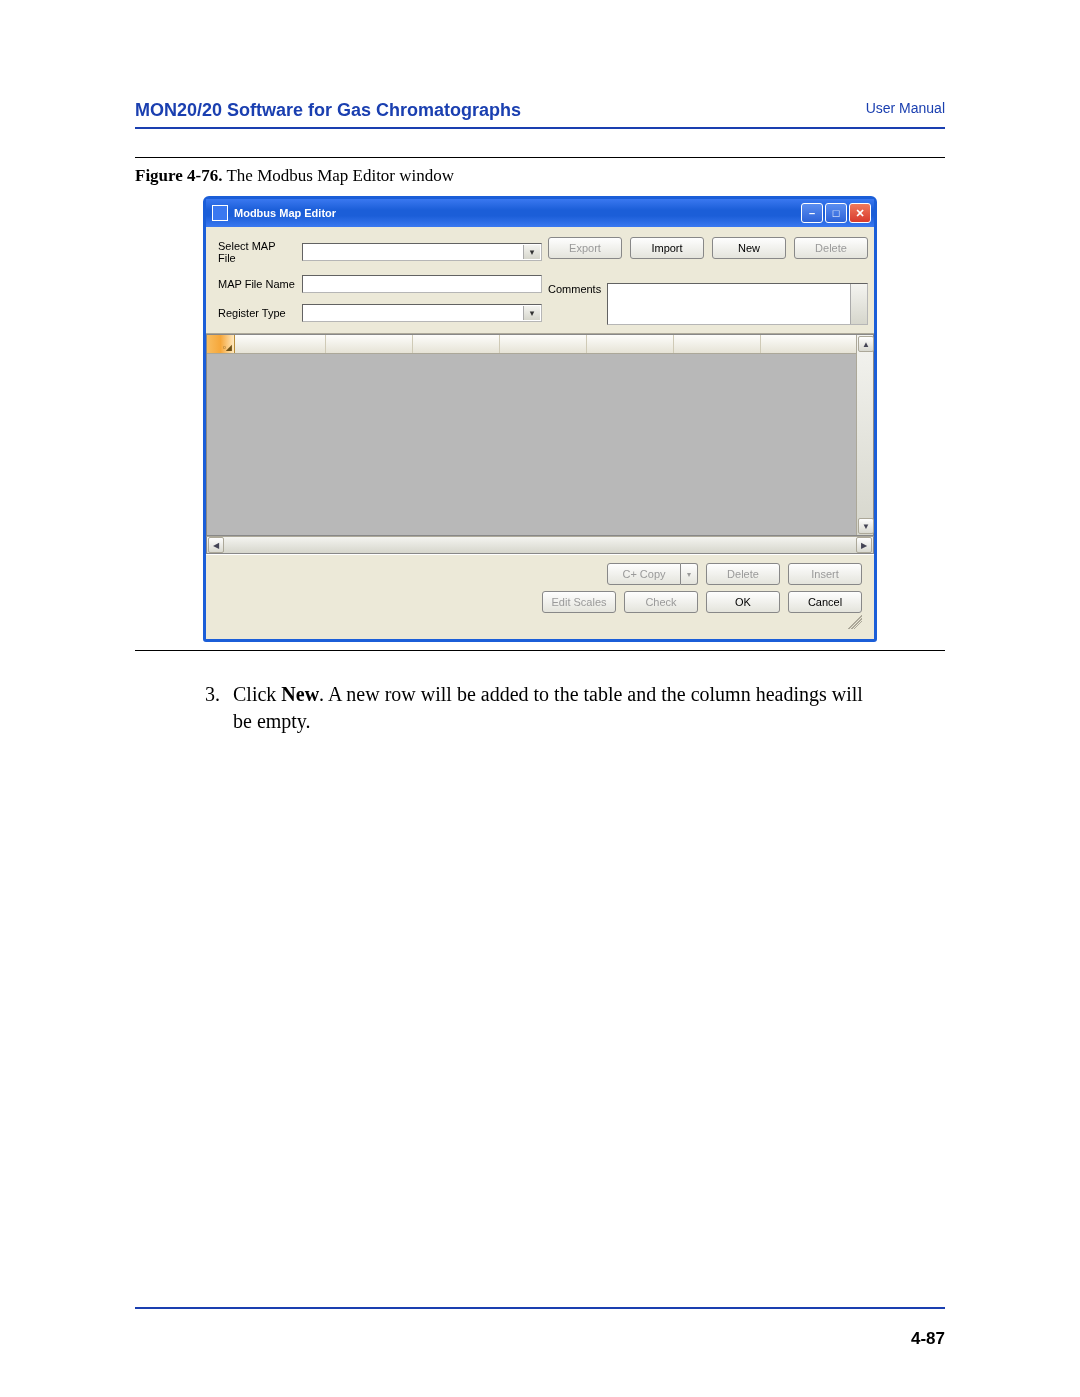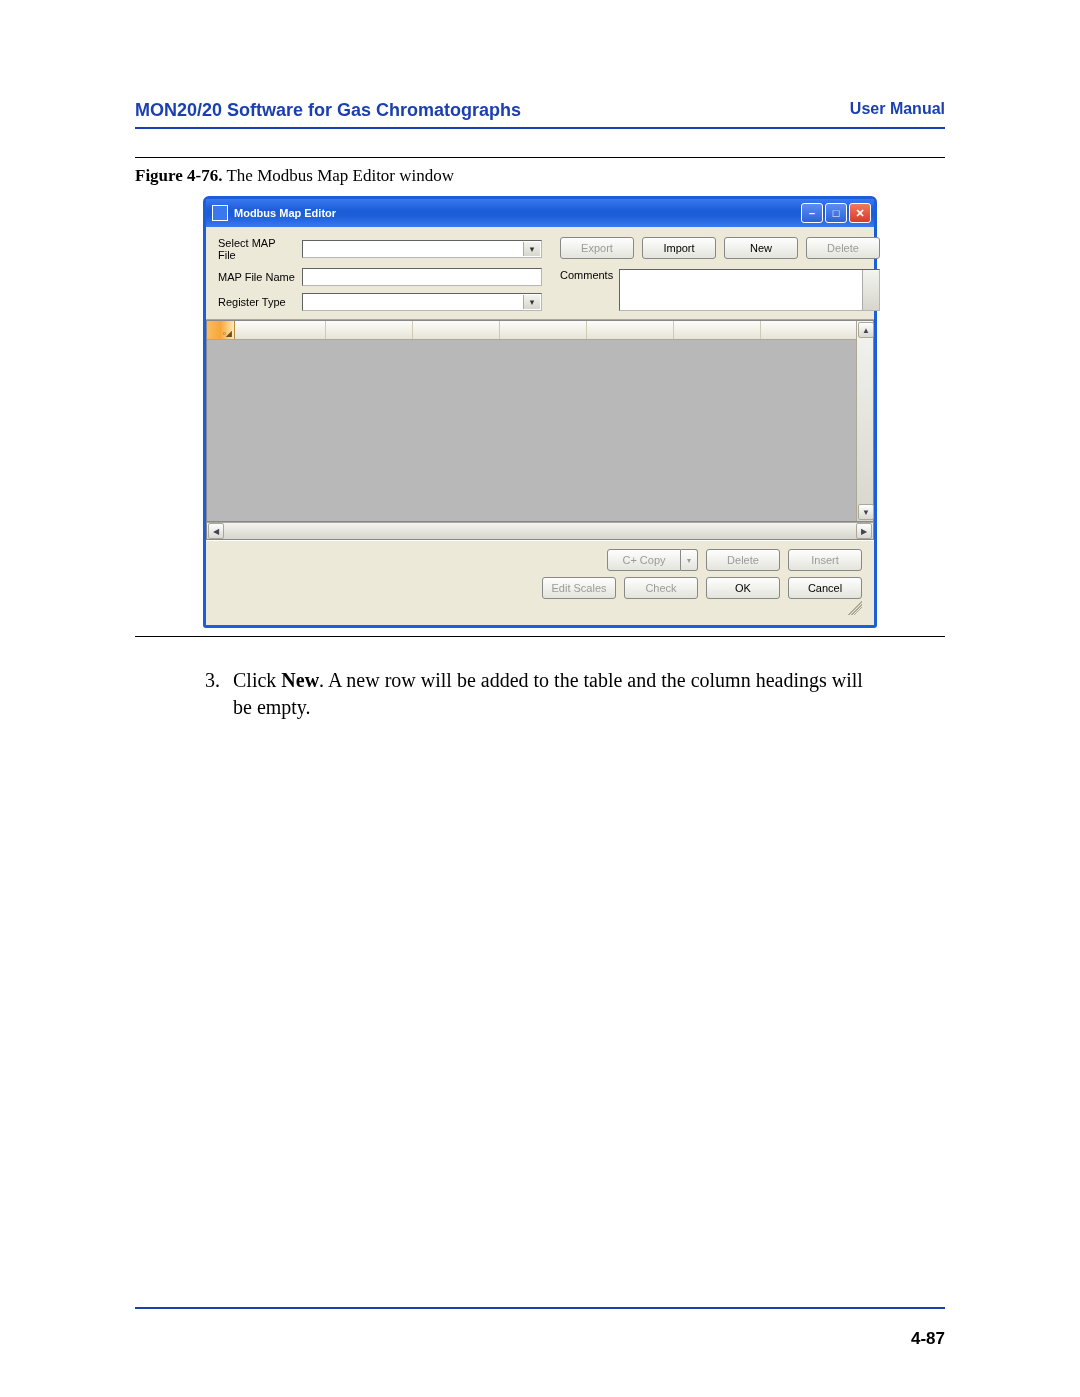--- a/index.html
+++ b/index.html
@@ -23,22 +23,22 @@
     justify-content: space-between;
     font-family: "Segoe UI", Tahoma, Verdana, sans-serif;
   }
   .hdr-title-left {
     color: #1a3fb0;
     font-weight: bold;
     font-size: 18px;
   }
   .hdr-title-right {
     color: #1a3fb0;
-    font-weight: bold;
-    font-size: 16px;
+    font-weight: normal;
+    font-size: 14px;
     margin-left: 34px;
   }
   .hdr-sub-left, .hdr-sub-right {
     color: #333;
     font-size: 15px;
     font-family: "Segoe UI", Tahoma, Verdana, sans-serif;
   }
   .hdr-rule {
     border: none;
     border-top: 2px solid #1a3fb0;
@@ -85,21 +85,21 @@
     width:20px; height:18px; border:1px solid #fff; border-radius:3px;
     display:flex; align-items:center; justify-content:center;
     font-weight:bold; font-size:11px; color:#fff;
   }
   .xp-min, .xp-max { background: linear-gradient(#5b8ef0,#2d63d8);}
   .xp-close { background: linear-gradient(#f07a5b,#d83a2d);}
   .xp-body-top {
     background:#ece9d8;
     padding:10px 12px 8px 12px;
     display:flex;
-    gap:18px;
+    gap:6px;
   }
   .form-col-left {
     display:grid;
     grid-template-columns: 78px 1fr;
     row-gap:6px;
     column-gap:6px;
     align-items:center;
   }
   .xp-label { text-align:left; color:#000;}
   .xp-combo, .xp-text {
@@ -107,21 +107,21 @@
     display:flex; align-items:center; padding:0 2px;
   }
   .xp-combo { width:240px; position:relative;}
   .xp-combo::after{
     content:"▾"; position:absolute; right:1px; top:1px; width:16px; height:14px;
     background: linear-gradient(#f4f4f0,#d6d6cc); border-left:1px solid #aaa;
     display:flex; align-items:center; justify-content:center; font-size:9px; color:#333;
   }
   .xp-text { width:240px;}
   .form-col-right { flex:1;}
-  .btn-row { display:flex; gap:8px; justify-content:center; margin-bottom:10px;}
+  .btn-row { display:flex; gap:8px; justify-content:center; margin-bottom:24px;}
   .xp-btn {
     min-width:56px; height:20px; padding:0 8px;
     border:1px solid #888; background:linear-gradient(#fefefe,#e4e4dc);
     border-radius:3px; font-size:11px;
     display:flex; align-items:center; justify-content:center;
   }
   .xp-btn.disabled { color:#9a9a9a;}
   .comments-row { display:flex; align-items:flex-start; gap:6px;}
   .xp-textarea{
     flex:1; height:40px; border:1px inset #b6b6b6; background:#fff;

